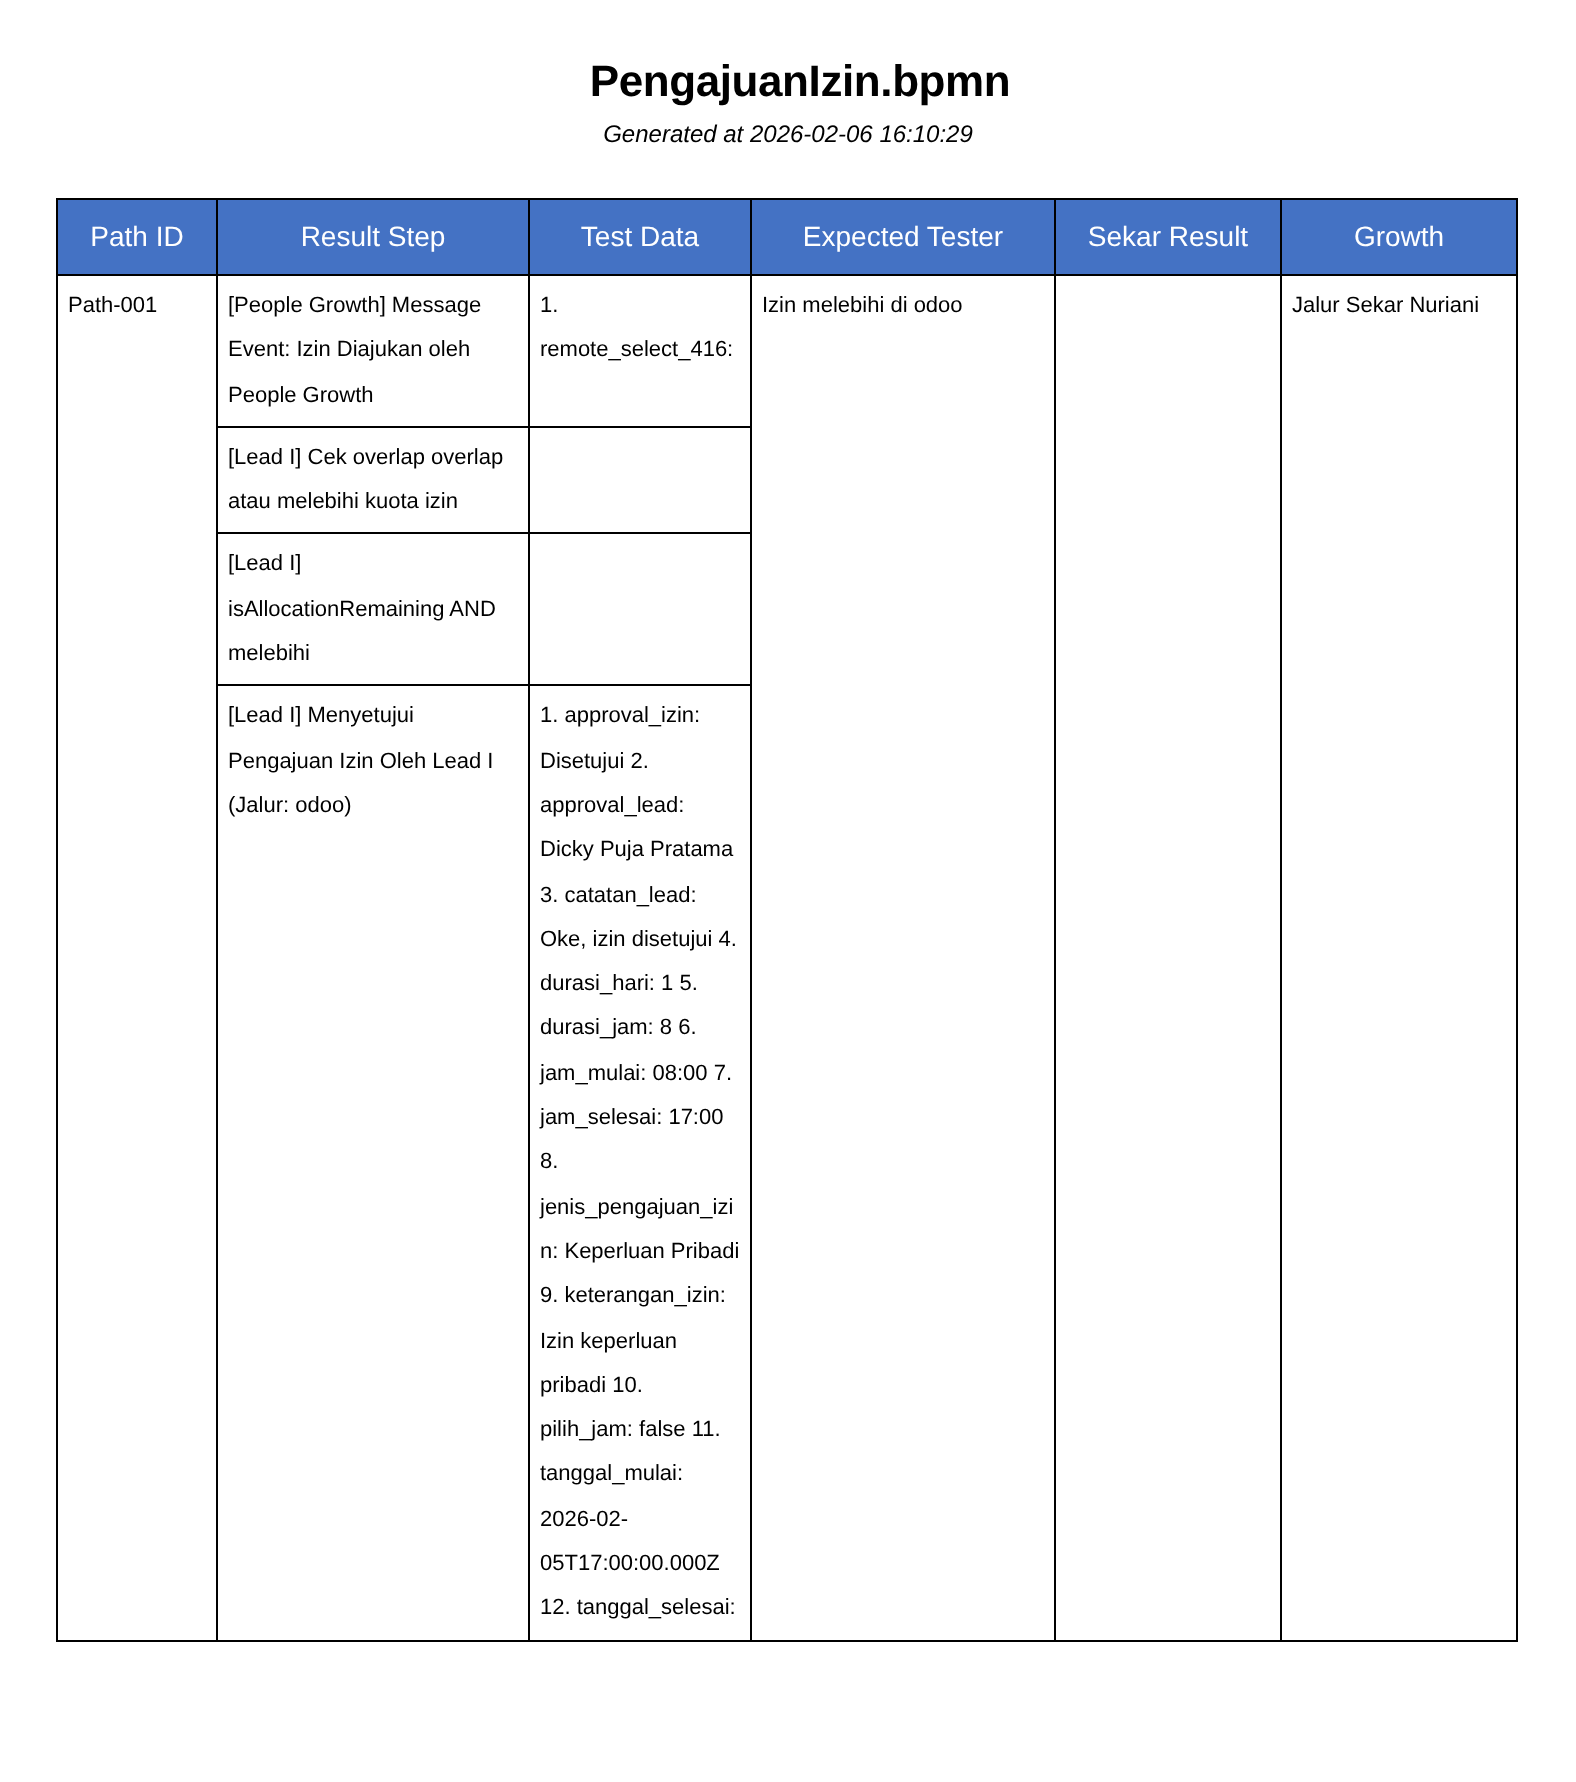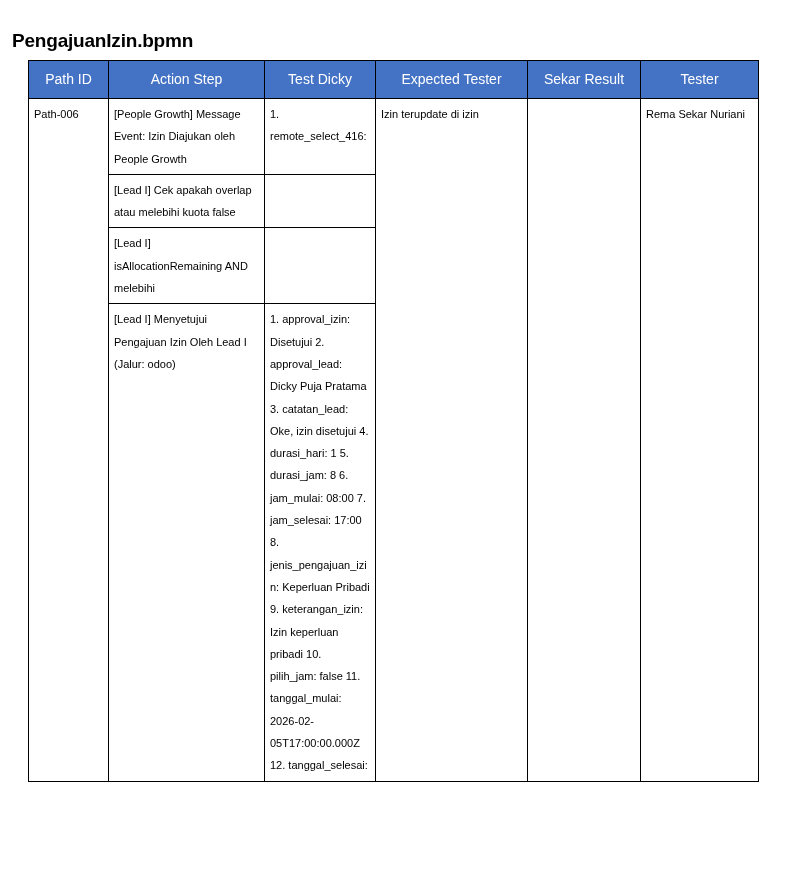--- a/index.html
+++ b/index.html
@@ -15,22 +15,22 @@
     font-family: "Liberation Sans", sans-serif;
     color: #000000;
   }
   .page {
     width: 788px;
     position: relative;
     padding-top: 28px;
     box-sizing: border-box;
   }
   .doc-title {
-    text-align: left;
-    font-size: 19px;
+    text-align: center;
+    font-size: 22px;
     font-weight: bold;
     line-height: 26px;
     margin: 0 0 6px 12px;
     letter-spacing: -0.2px;
     color: #000;
   }
   .doc-subtitle {
     text-align: center;
     font-size: 12px;
     font-style: italic;
@@ -84,59 +84,60 @@
   td.tester-cell { }
   .sub-row td { }
 </style>
 </head>
 <body>
 
 <div class="page">
 
   <h1 class="doc-title">PengajuanIzin.bpmn</h1>
 
+  <div class="doc-subtitle">Generated at 2026-02-06 16:10:29</div>
 
   <div class="table-wrap">
     <table class="tc">
       <colgroup>
         <col class="c-path">
         <col class="c-action">
         <col class="c-data">
         <col class="c-exp">
         <col class="c-act">
         <col class="c-test">
       </colgroup>
       <thead>
         <tr>
           <th>Path ID</th>
-          <th>Action Step</th>
-          <th>Test Dicky</th>
+          <th>Result Step</th>
+          <th>Test Data</th>
           <th>Expected Tester</th>
           <th>Sekar Result</th>
-          <th>Tester</th>
+          <th>Growth</th>
         </tr>
       </thead>
       <tbody>
 
         <tr>
-          <td class="path-cell" rowspan="4">Path-006</td>
+          <td class="path-cell" rowspan="4">Path-001</td>
 
           <td>[People Growth] Message Event: Izin Diajukan oleh People Growth</td>
 
           <td class="data-cell">1. remote_select_416:</td>
 
-          <td class="exp-cell" rowspan="4">Izin terupdate di izin</td>
+          <td class="exp-cell" rowspan="4">Izin melebihi di odoo</td>
 
           <td class="act-cell" rowspan="4"></td>
 
-          <td class="tester-cell" rowspan="4">Rema Sekar Nuriani</td>
+          <td class="tester-cell" rowspan="4">Jalur Sekar Nuriani</td>
         </tr>
 
         <tr class="sub-row">
-          <td>[Lead I] Cek apakah overlap atau melebihi kuota false</td>
+          <td>[Lead I] Cek overlap overlap atau melebihi kuota izin</td>
           <td class="data-cell"></td>
         </tr>
 
         <tr class="sub-row">
           <td>[Lead I] isAllocationRemaining AND melebihi</td>
           <td class="data-cell"></td>
         </tr>
 
         <tr class="sub-row">
           <td>[Lead I] Menyetujui Pengajuan Izin Oleh Lead I (Jalur: odoo)</td>

